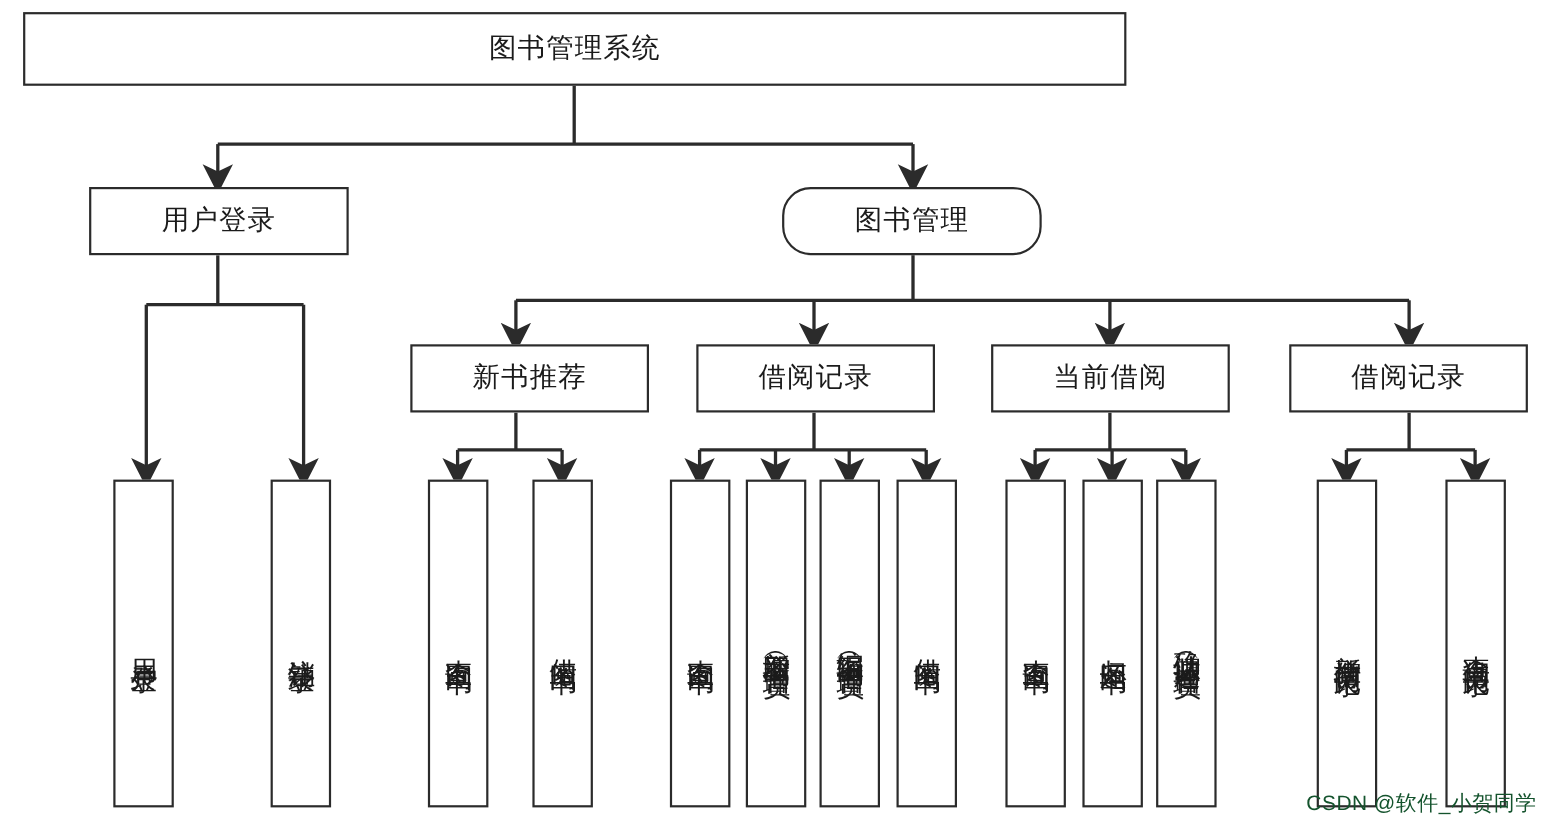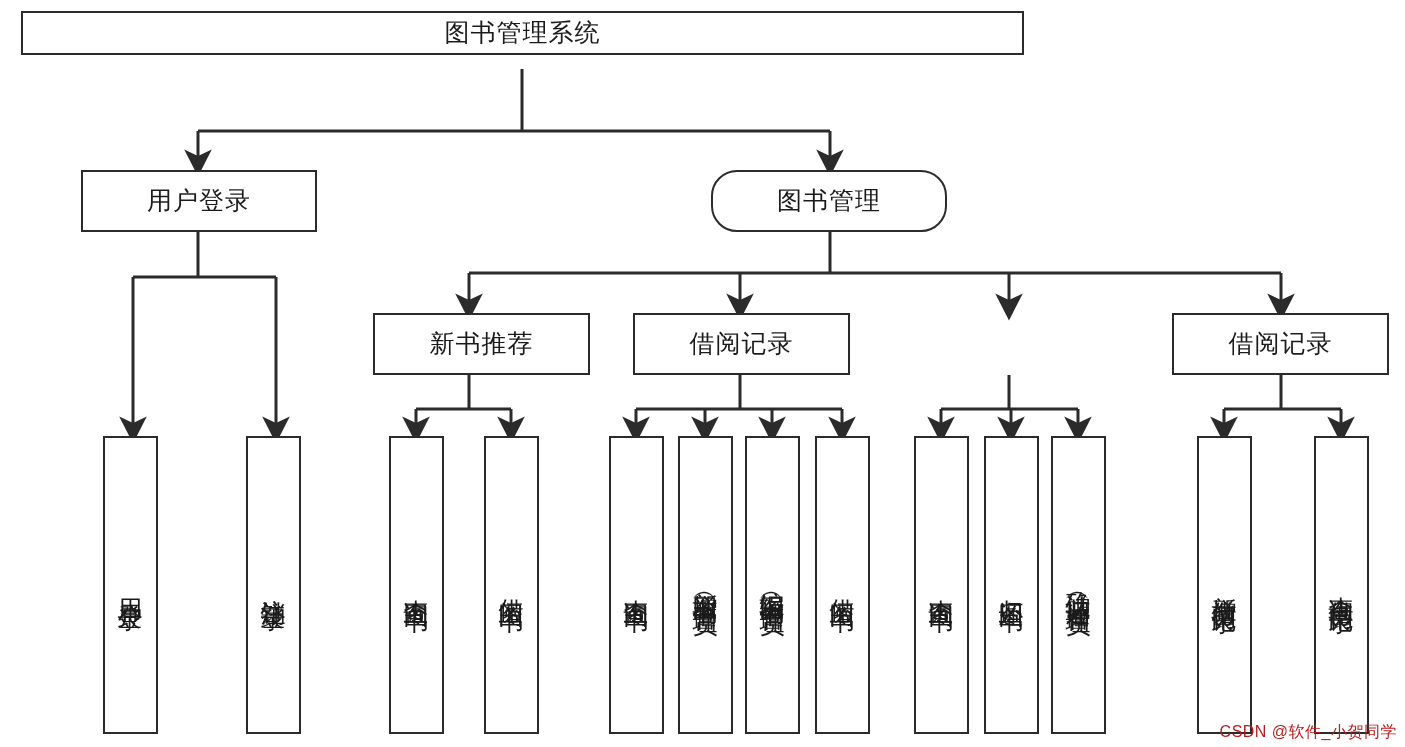--- a/index.html
+++ b/index.html
@@ -6,21 +6,21 @@
   body{width:1405px;height:747px;overflow:hidden;font-family:"Liberation Sans","DejaVu Sans",sans-serif;}
   #stage{position:relative;width:1405px;height:747px;background:#fff;}
   svg.edges{position:absolute;left:0;top:0;width:1405px;height:747px;pointer-events:none;}
   .node{position:absolute;box-sizing:border-box;background:#fff;border:2px solid #2b2b2b;
         display:flex;align-items:center;justify-content:center;color:#1b1b1b;}
   .node .lbl{display:block;text-align:center;line-height:1.18;}
   .node.h .lbl{font-size:25px;letter-spacing:1px;}
   .node.v{align-items:center;}
   .node.v .lbl{writing-mode:vertical-rl;text-orientation:upright;font-size:25px;
                line-height:1.12;letter-spacing:3px;max-height:92%;}
-  .watermark{position:absolute;right:8px;bottom:4px;font-size:16px;color:#b91c1c;
+  .watermark{position:absolute;right:8px;bottom:4px;font-size:19px;color:#14532d;
              white-space:nowrap;letter-spacing:0.5px;}
 </style>
 </head>
 <body>
 
 <div id="stage">
 
   <svg class="edges" viewBox="0 0 1405 747">
     <defs>
       <marker id="ar" markerWidth="11" markerHeight="11" refX="4.2" refY="5" orient="auto" markerUnits="strokeWidth">
@@ -64,36 +64,39 @@
       <path d="M1011,409 L1011,429" marker-end="url(#ar)"></path>
       <path d="M1078,409 L1078,429" marker-end="url(#ar)"></path>
 
       <path d="M1281,375 L1281,409"></path>
       <path d="M1224,409 L1341,409"></path>
       <path d="M1224,409 L1224,429" marker-end="url(#ar)"></path>
       <path d="M1341,409 L1341,429" marker-end="url(#ar)"></path>
     </g>
   </svg>
 
-  <div class="node h" style="left:21px;top:11px;width:1003px;height:44px;">
+  <div class="node h" style="left:21px;top:11px;width:1003px;height:67px;">
     <span class="lbl">图书管理系统</span>
   </div>
 
   <div class="node h" style="left:81px;top:170px;width:236px;height:62px;">
     <span class="lbl">用户登录</span>
   </div>
   <div class="node h" style="left:711px;top:170px;width:236px;height:62px;border-radius:26px;">
     <span class="lbl">图书管理</span>
   </div>
 
   <div class="node h" style="left:361px;top:313px;width:217px;height:62px;margin-left:12px;">
     <span class="lbl">新书推荐</span>
   </div>
   <div class="node h" style="left:633px;top:313px;width:217px;height:62px;">
     <span class="lbl">借阅记录</span>
+  </div>
+  <div class="node h" style="left:901px;top:313px;width:217px;height:62px;">
+    <span class="lbl">当前借阅</span>
   </div>
   <div class="node h" style="left:1172px;top:313px;width:217px;height:62px;">
     <span class="lbl">借阅记录</span>
   </div>
 
   <div class="node v" style="left:103px;top:436px;width:55px;height:298px;">
     <span class="lbl">用户登录</span>
   </div>
   <div class="node v" style="left:246px;top:436px;width:55px;height:298px;">
     <span class="lbl">注销登录</span>

